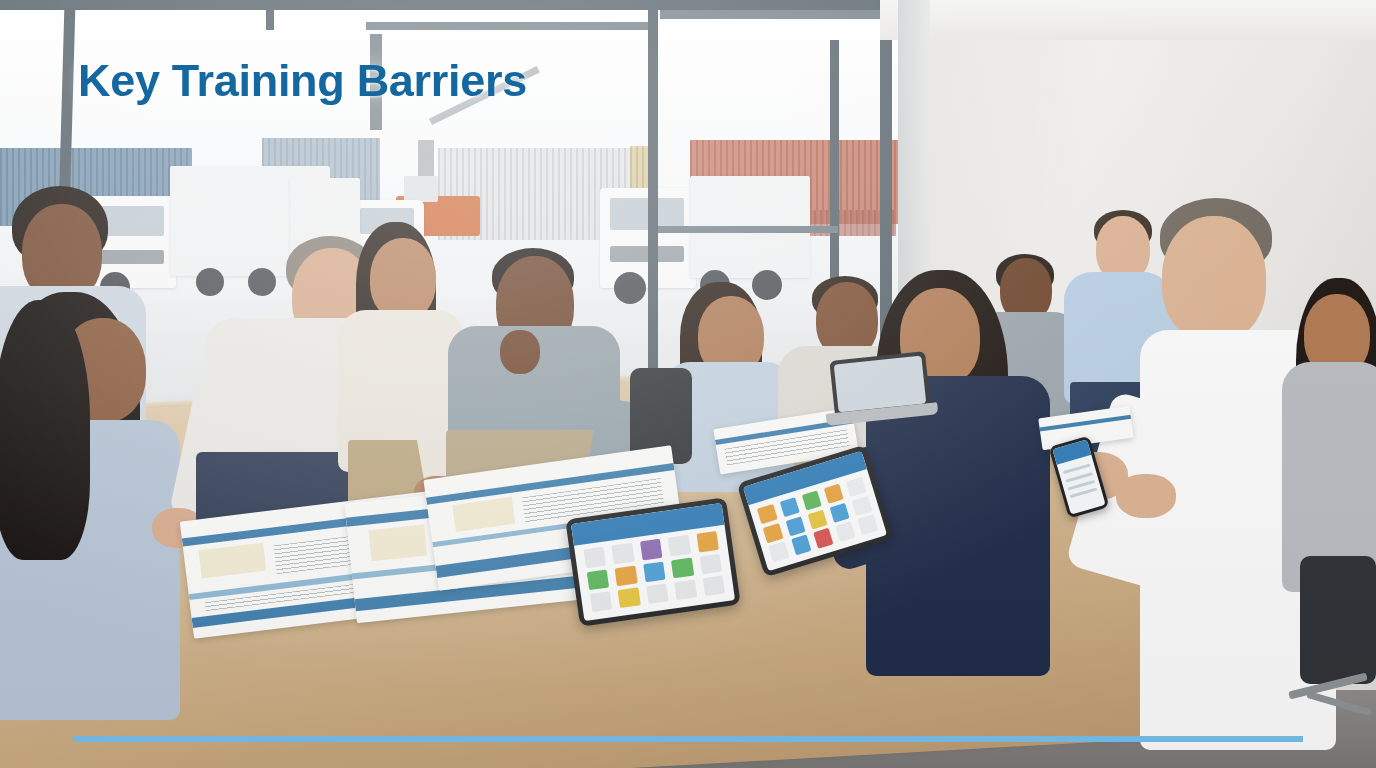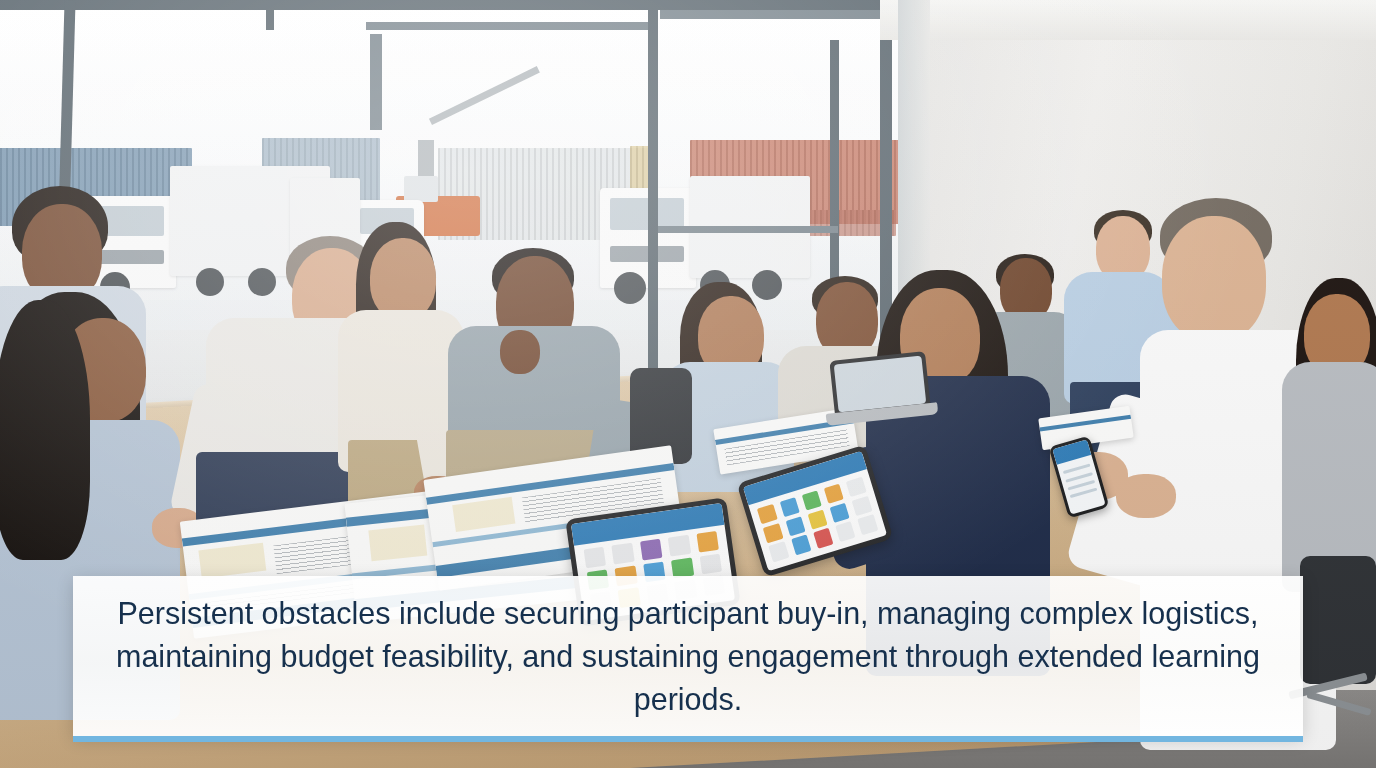--- a/index.html
+++ b/index.html
@@ -452,19 +452,17 @@
         <div class="pline" style="top:36%;"></div>
         <div class="pline" style="top:48%;"></div>
         <div class="pline" style="top:60%;"></div>
         <div class="pline" style="top:72%;"></div>
       </div>
     </div>
 
     <div class="grade"></div>
   </div>
 
-
-  <div class="caption">
-    <p class="caption-text">Persistent obstacles include securing participant buy-in, managing complex logistics, maintaining budget feasibility, and sustaining engagement through extended learning periods.</p>
-  </div>
+  <h1 class="title">Key Training Barriers</h1>
+
   <div class="caption-bar"></div>
 
 </div>
 
 </body></html>

